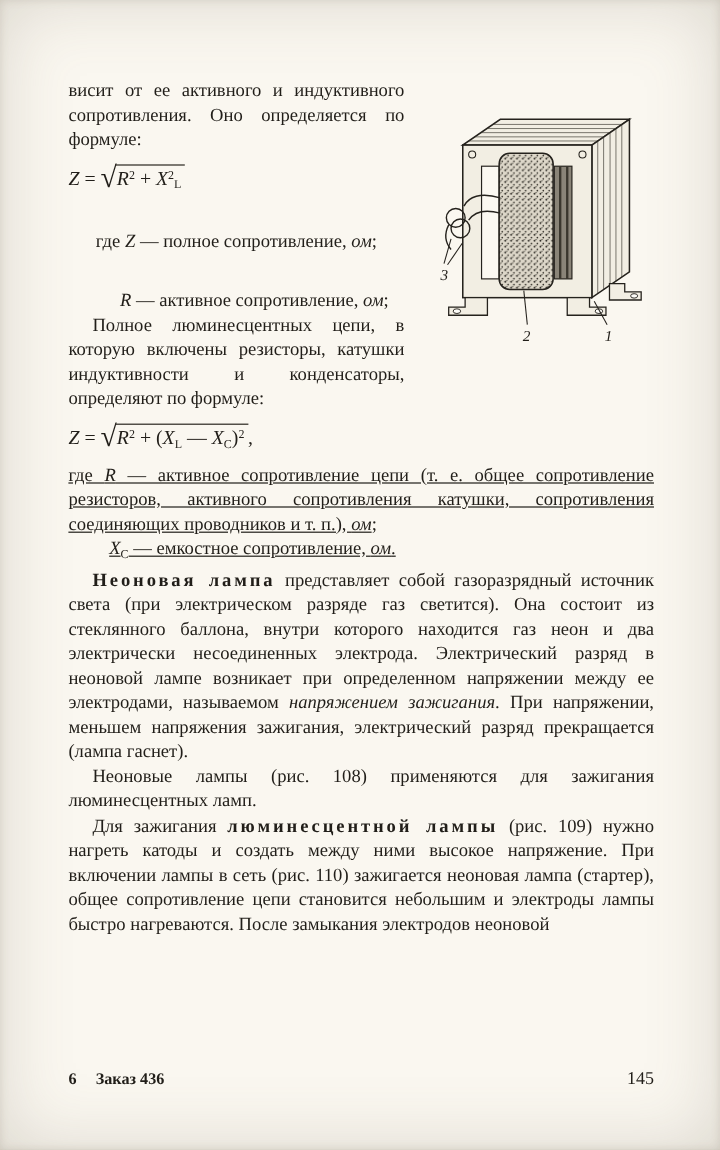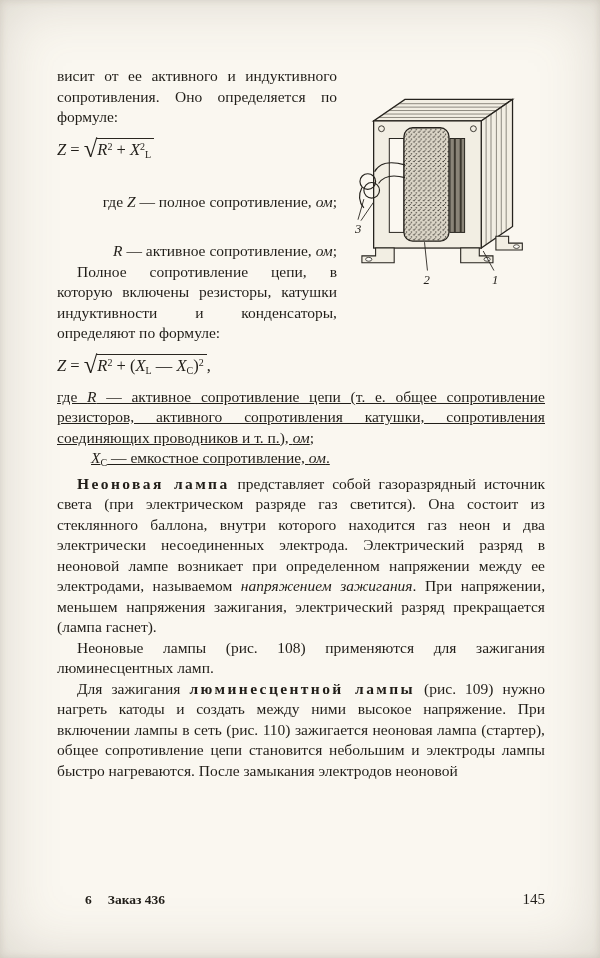--- a/index.html
+++ b/index.html
@@ -15,50 +15,50 @@
   }
   .content { position:absolute; left:57px; right:55px; top:66px; }
 
   .para { font-size:15.5px; line-height:20.5px; text-align:justify; text-indent:20px; }
   .para.noindent { text-indent:0; }
   .i  { font-style:italic; }
   .sp { letter-spacing:2.4px;font-weight:bold; }
   .sup{ font-size:10px; vertical-align:5px; }
   .sub{ font-size:10px; vertical-align:-3px; }
 
-  .cols { display:flex; gap:12px; }
+  .cols { display:flex; gap:24px; }
   .col-left { flex:0 0 280px; width:280px; }
   .col-right { flex:1; padding-top:6px; }
 
   .formula { font-size:16.5px; margin:7px 0 6px; white-space:nowrap; }
   .radical { font-size:150%; vertical-align:-2px; letter-spacing:-1px; }
   .vin { border-top:1.4px solid #2a2620; padding:1px 3px 0 1px; }
 
   .where { font-size:15.5px; line-height:20.5px; }
-  .where1 .wrow { padding-left:64px; text-indent:-34px; text-align:right;margin-top:29px; }
+  .where1 .wrow { padding-left:64px; text-indent:-34px; text-align:center;margin-top:29px; }
   .where1 .wrow.first { text-indent:-64px; }
   .where2 { margin-top:2px; }
   .where2 .wrow2 { text-align:justify;text-decoration:underline; }
   .where2 .wrow2.ind { padding-left:34px; text-align:left; }
 
   .section-heading {
     text-align:center; font-size:15.5px; font-weight:bold;
     letter-spacing:1px; margin:15px 0 11px;
   }
 
   figure { width:196px; margin-left:auto; }
   .fig-art { width:196px; }
   .fig-art svg { display:block; }
   .figlabel { font-family:"Liberation Serif", serif; font-style:italic; font-size:13px; fill:#211e19; }
   .cap-title { text-align:center; font-size:14.5px; margin-top:5px; }
   .cap-detail { text-align:center; font-size:12px; line-height:15px; margin-top:3px; padding:0 6px; }
 
   .footer {
     position:absolute; left:57px; right:55px; top:891px;
-    display:flex; justify-content:space-between; align-items:baseline;margin-left:28px;
+    display:flex; justify-content:space-between; align-items:baseline;
   }
   .footer-left { font-weight:bold; font-size:13.5px; }
   .footer-left .zak { margin-left:16px; }
   .footer-right { font-size:15px; }
 </style>
 </head>
 <body>
 
 <div class="page">
   <div class="content">
@@ -67,21 +67,21 @@
       <div class="col-left">
         <p class="para noindent">висит от ее активного и индуктивного сопротивления. Оно определяется по формуле:</p>
 
         <div class="formula"><span><span class="i">Z</span><span> = </span></span><span class="radical">√</span><span class="vin"><span class="i">R</span><span class="sup">2</span><span> + </span><span class="i">X</span><span class="sup">2</span><span class="sub">L</span></span><span></span></div>
 
         <div class="where where1">
           <div class="wrow first"><span>где </span><span class="i">Z</span><span> — полное сопротивление, </span><span class="i">ом</span><span>;</span></div>
           <div class="wrow"><span class="i">R</span><span> — активное сопротивление, </span><span class="i">ом</span><span>;</span></div>
         </div>
 
-        <p class="para">Полное сопротивление цепи, в которую включены резисторы, катушки индуктивности и конденсаторы, определяют по формуле:</p>
+        <p class="para">Полное люминесцентных цепи, в которую включены резисторы, катушки индуктивности и конденсаторы, определяют по формуле:</p>
 
         <div class="formula"><span><span class="i">Z</span><span> = </span></span><span class="radical">√</span><span class="vin"><span class="i">R</span><span class="sup">2</span><span> + (</span><span class="i">X</span><span class="sub">L</span><span> — </span><span class="i">X</span><span class="sub">C</span><span>)</span><span class="sup">2</span></span><span><span>,</span></span></div>
       </div>
 
       <div class="col-right">
         <figure>
           <div class="fig-art">
             <svg viewBox="0 0 200 228" width="196" height="223">
               <defs>
                 <pattern id="spk" width="5" height="5" patternUnits="userSpaceOnUse">

